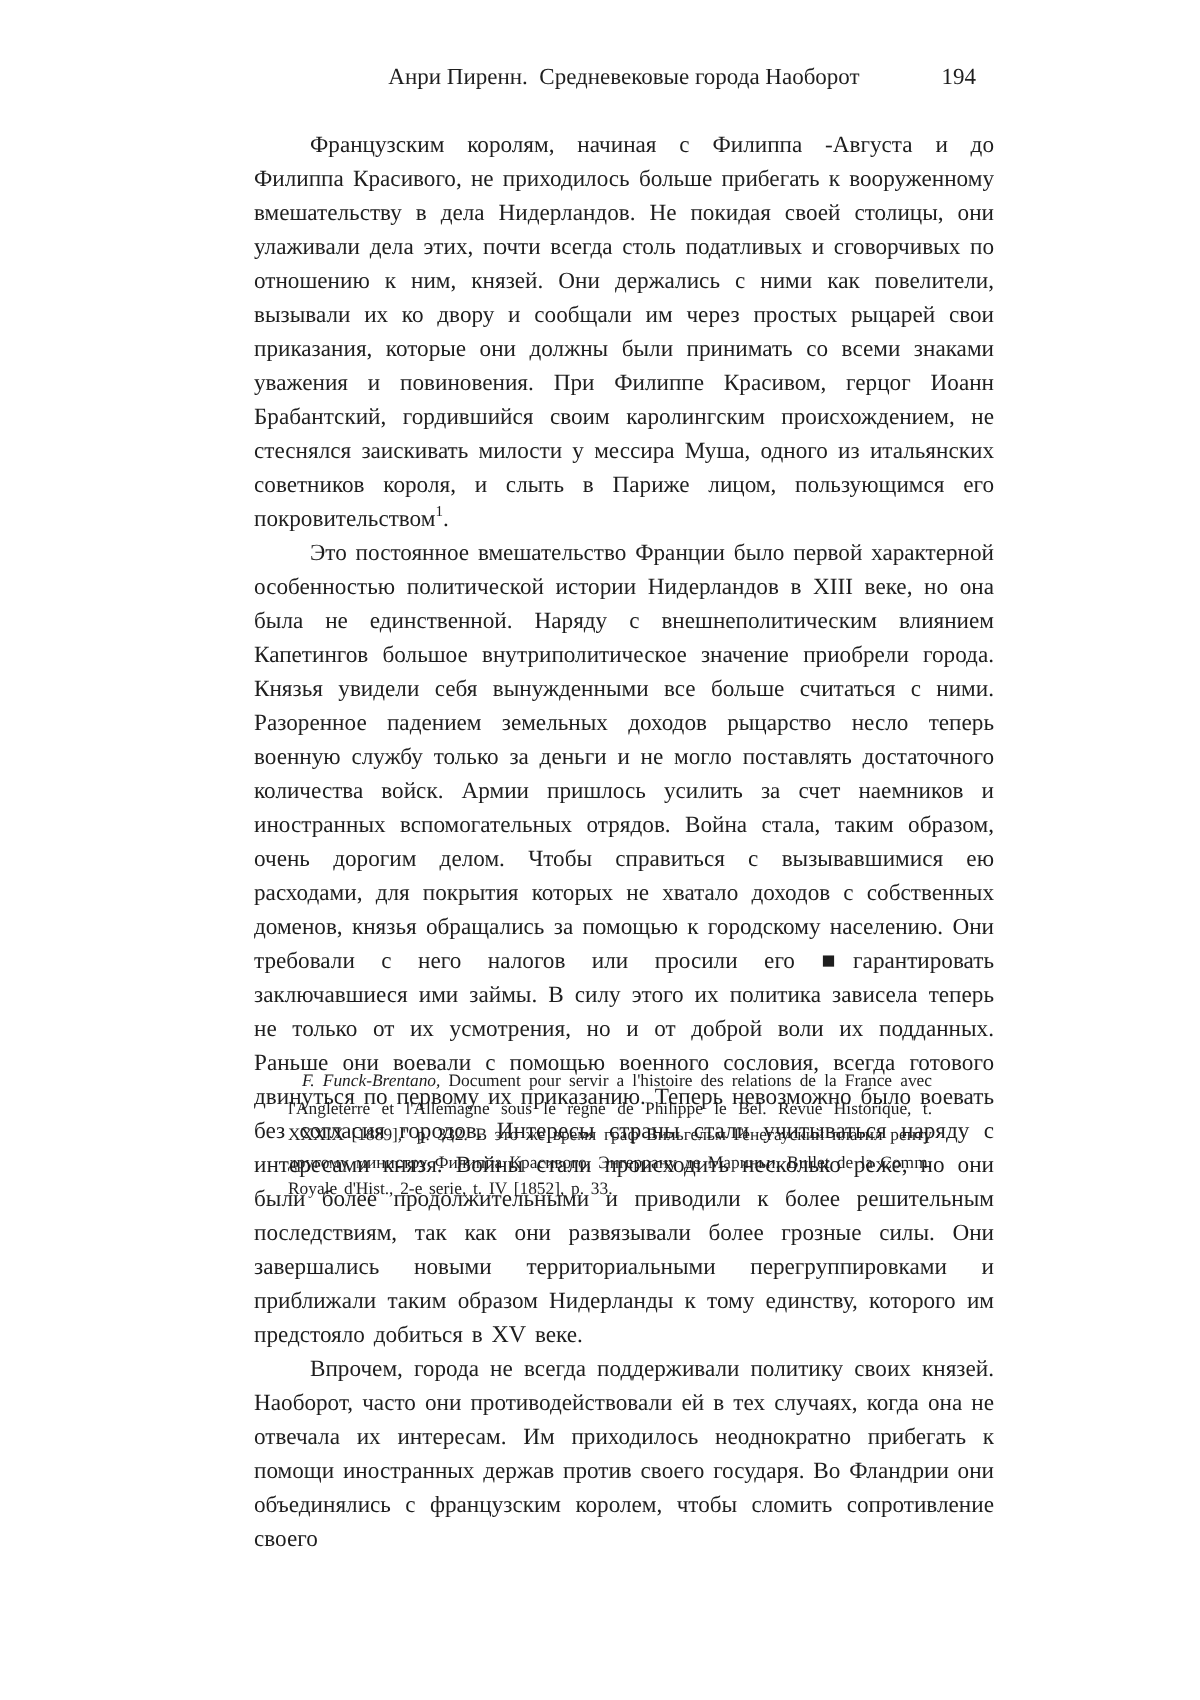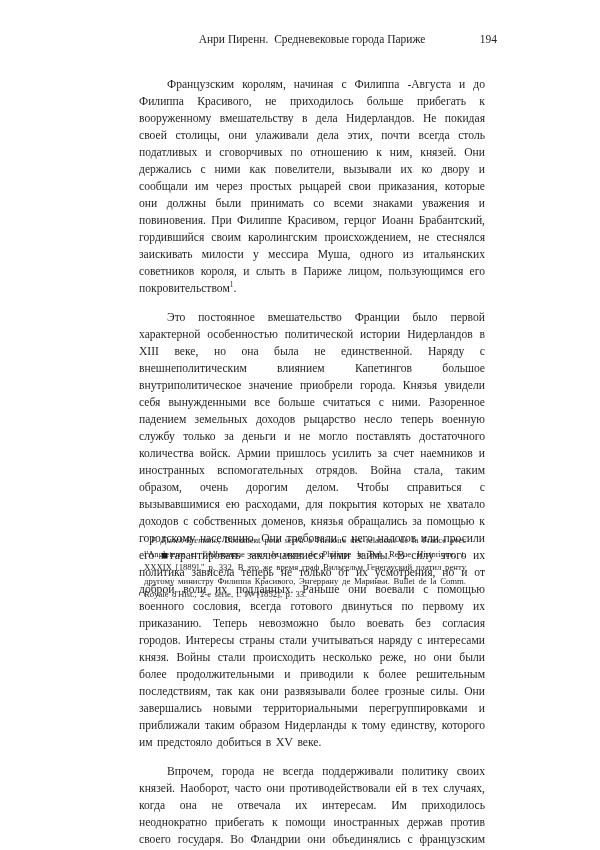--- a/index.html
+++ b/index.html
@@ -24,35 +24,35 @@
     font-size: 11.5px;
     line-height: 15px;
   }
   .running-header .title {
     display: block;
     text-align: center;
     white-space: pre;
   }
   .running-header .pagenum {
     position: absolute;
-    right: 0;
+    right: 9px;
     top: 0;
   }
   .body-text {
     position: absolute;
     top: 64px;
     left: 127px;
     width: 370px;
     font-size: 11.6px;
     line-height: 17px;
     text-align: justify;
     word-spacing: 1.5px;
   }
   .body-text p {
-    margin: 12px;
+    margin: 0;
     text-indent: 28px;
   }
   .fn-ref {
     font-size: 7.5px;
     line-height: 0;
     vertical-align: super;
   }
   .caps-large {
     font-size: 12px;
     line-height: 0;
@@ -71,21 +71,21 @@
   .footnote .italic {
     font-style: italic;
   }
 </style>
 </head>
 <body>
 
 <div class="page">
 
   <div class="running-header">
-    <span class="title">Анри Пиренн.  Средневековые города Париже</span>
+    <span class="title">Анри Пиренн.  Средневековые города Наоборот</span>
     <span class="pagenum">194</span>
   </div>
 
   <div class="body-text">
 
     <p><span>Французским королям, начиная с Филиппа -Августа и до Филиппа Красивого, не приходилось больше прибегать к вооруженному вмешательству в дела Нидерландов. Не покидая своей столицы, они улаживали дела этих, почти всегда столь податливых и сговорчивых по отношению к ним, князей. Они держались с ними как повелители, вызывали их ко двору и сообщали им через простых рыцарей свои приказания, которые они должны были принимать со всеми знаками уважения и повиновения. При Филиппе Красивом, герцог Иоанн Брабантский, гордившийся своим каролингским происхождением, не стеснялся заискивать милости у мессира Муша, одного из итальянских советников короля, и слыть в Париже лицом, пользующимся его покровительством</span><sup class="fn-ref">1</sup><span>.</span></p>
 
     <p><span>Это постоянное вмешательство Франции было первой характерной особенностью политической истории Нидерландов в XIII веке, но она была не единственной. Наряду с внешнеполитическим влиянием Капетингов большое внутриполитическое значение приобрели города. Князья увидели себя вынужденными все больше считаться с ними. Разоренное падением земельных доходов рыцарство несло теперь военную службу только за деньги и не могло поставлять достаточного количества войск. Армии пришлось усилить за счет наемников и иностранных вспомогательных отрядов. Война стала, таким образом, очень дорогим делом. Чтобы справиться с вызывавшимися ею расходами, для покрытия которых не хватало доходов с собственных доменов, князья обращались за помощью к городскому населению. Они требовали с него налогов или просили его ■гарантировать заключавшиеся ими займы. В силу этого их политика зависела теперь не только от их усмотрения, но и от доброй воли их подданных. Раньше они воевали с помощью военного сословия, всегда готового двинуться по первому их приказанию. Теперь невозможно было воевать без согласия городов. Интересы страны стали учитываться наряду с интересами князя. Войны стали происходить несколько реже, но они были более продолжительными и приводили к более решительным последствиям, так как они развязывали более грозные силы. Они завершались новыми территориальными перегруппировками и приближали таким образом Нидерланды к тому единству, которого им предстояло добиться в </span><span class="caps-large">XV</span><span> веке.</span></p>
 
     <p><span>Впрочем, города не всегда поддерживали политику своих князей. Наоборот, часто они противодействовали ей в тех случаях, когда она не отвечала их интересам. Им приходилось неоднократно прибегать к помощи иностранных держав против своего государя. Во Фландрии они объединялись  с  французским королем,  чтобы  сломить  сопротивление  своего</span></p>

